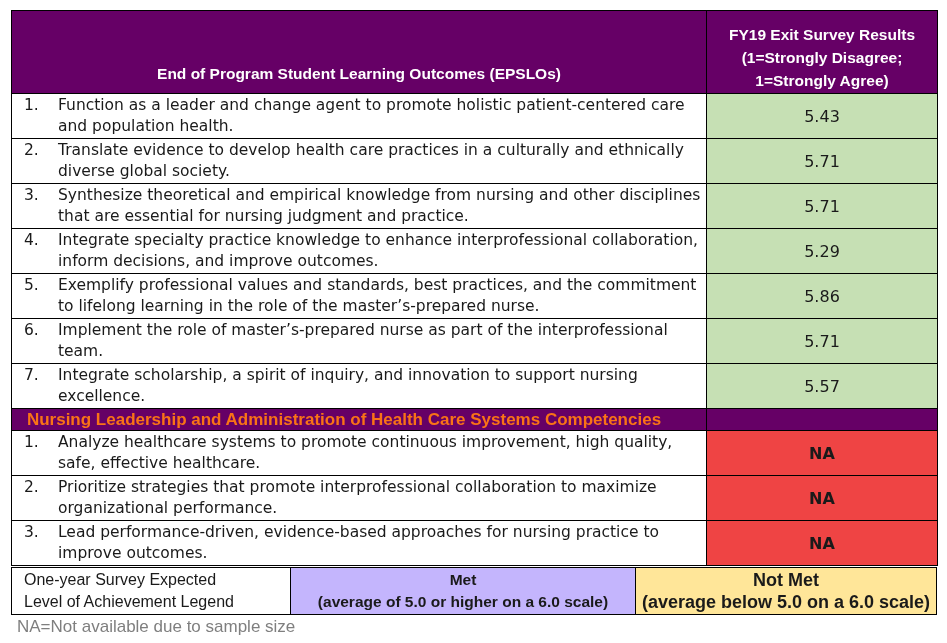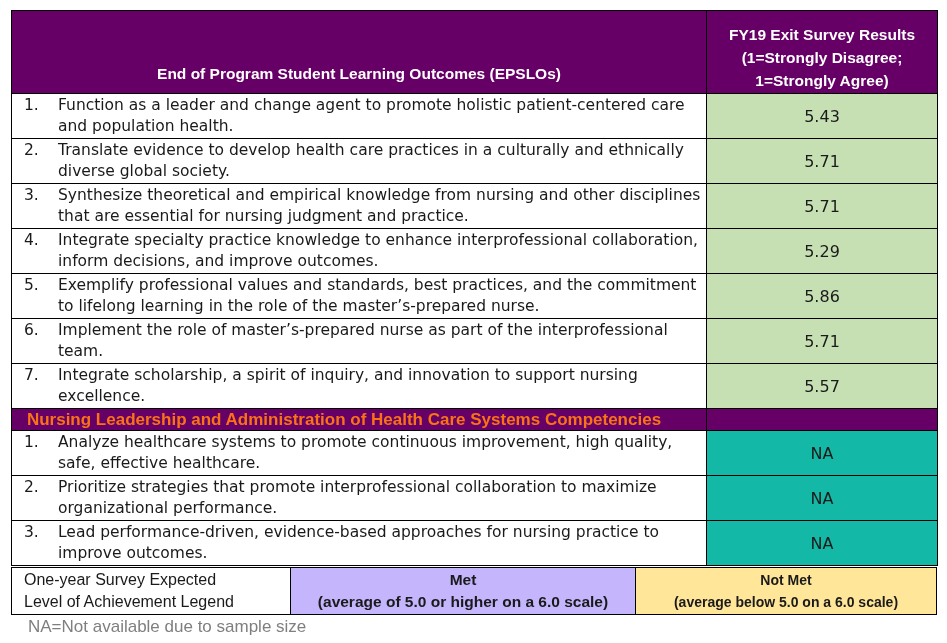--- a/index.html
+++ b/index.html
@@ -66,21 +66,21 @@
       width: 34px;
       flex: 0 0 34px;
     }
     .txt { flex: 1; }
     .score {
       text-align: center;
       font-size: 16px;
       padding-top: 4px;
     }
     .score.met { background: #c6e0b4; }
-    .score.na { background: #14b8a6; }
+    .score.na { background: #ef4444; font-weight: bold; }
 
     .section td {
       background: #660066;
       color: #f97316;
       font-family: "Liberation Sans", sans-serif;
       font-weight: bold;
       font-size: 17px;
       height: 21px;
       text-align: center;
       padding-right: 30px;
@@ -115,26 +115,26 @@
       text-align: center;
       font-family: "Liberation Sans", sans-serif;
       font-weight: bold;
       font-size: 15.5px;
     }
     .legend .lg-notmet {
       background: #ffe699;
       text-align: center;
       font-family: "Liberation Sans", sans-serif;
       font-weight: bold;
-      font-size: 14px;
+      font-size: 18px;
       margin-top: 14px;
     }
     .note {
       position: absolute;
-      left: 28px;
+      left: 17px;
       top: 617px;
       font-family: "Liberation Sans", sans-serif;
       font-size: 17px;
       color: #7f7f7f;
     }
   </style>
 </head>
 <body>
 
 <table class="tbl">

